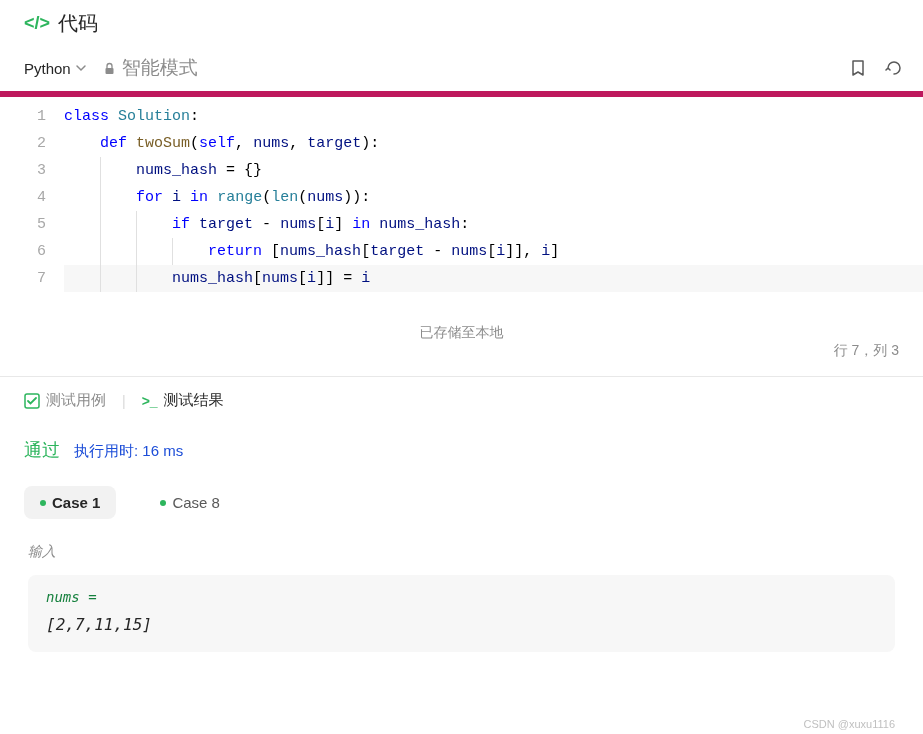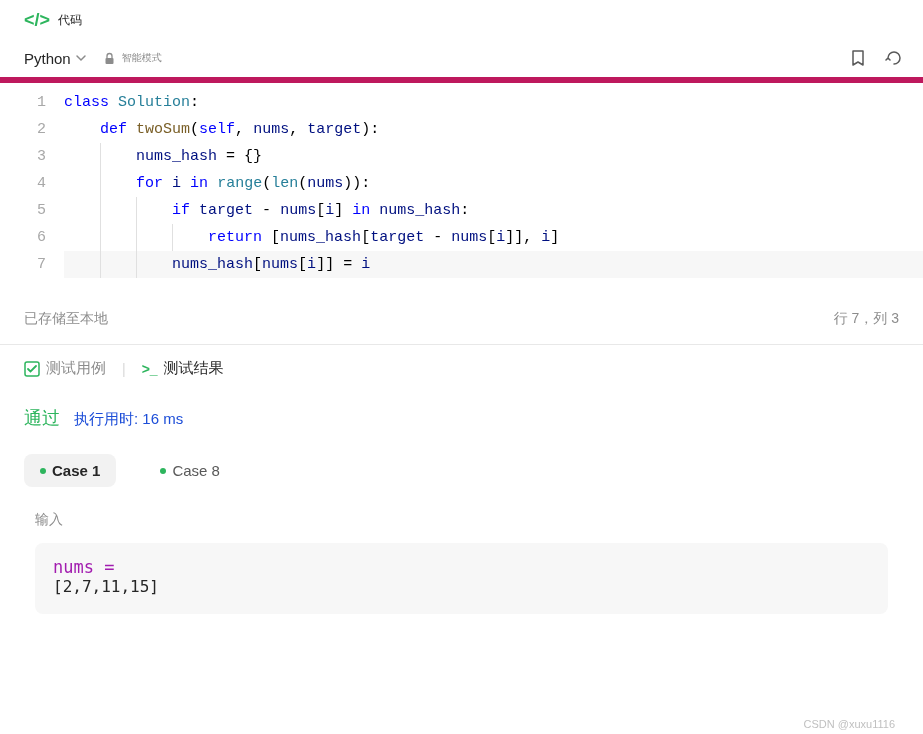--- a/index.html
+++ b/index.html
@@ -20,21 +20,21 @@
       align-items: center;
       padding: 10px 20px 8px 24px;
       gap: 8px;
     }
     .code-icon {
       color: #2db55d;
       font-size: 18px;
       font-weight: bold;
     }
     .header-title {
-      font-size: 12px;
+      font-size: 20px;
       color: #262626;
     }
     .toolbar {
       display: flex;
       align-items: center;
       padding: 10px 20px 10px 24px;
       gap: 16px;
       border-bottom: 6px solid #be185d;
     }
     .lang-selector {
@@ -47,21 +47,21 @@
     }
     .chevron-down {
       color: #8c8c8c;
       font-size: 12px;
     }
     .mode-indicator {
       display: flex;
       align-items: center;
       gap: 6px;
       color: #8c8c8c;
-      font-size: 10px;
+      font-size: 19px;
     }
     .lock-icon {
       color: #8c8c8c;
       font-size: 13px;
     }
     .toolbar-right {
       margin-left: auto;
       display: flex;
       align-items: center;
       gap: 18px;
@@ -110,20 +110,21 @@
       height: 27px;
       vertical-align: top;
       position: absolute;
     }
     .status-bar {
       display: flex;
       align-items: center;
       padding: 22px 24px 16px 24px;
       color: #8c8c8c;
       font-size: 14px;
+      flex-direction: column;
     }
     .status-right {
       margin-left: auto;
     }
     .divider {
       height: 1px;
       background: #e8e8e8;
       margin: 0;
     }
     .result-tabs {
@@ -196,36 +197,38 @@
       color: #262626;
     }
     .dot-green {
       width: 6px;
       height: 6px;
       border-radius: 50%;
       background: #2db55d;
       display: inline-block;
     }
     .input-section {
-      padding: 10px 35px;
+      padding: 10px 28px;
+      font-style: italic;
     }
     .input-label {
       color: #8c8c8c;
       font-size: 14px;
       margin-bottom: 14px;
     }
     .input-box {
       background: #f7f7f7;
       border-radius: 8px;
       padding: 14px 18px 18px 18px;
       font-family: Consolas, Monaco, monospace;
     }
     .var-name {
-      color: #a21caf;
-      font-size: 17px;
+      color: #15803d;
+      font-size: 14px;
+      margin-bottom: 10px;
     }
     .var-value {
       font-size: 16px;
       color: #262626;
     }
     .watermark {
       position: fixed;
       bottom: 4px;
       right: 28px;
       color: #c0c0c0;

